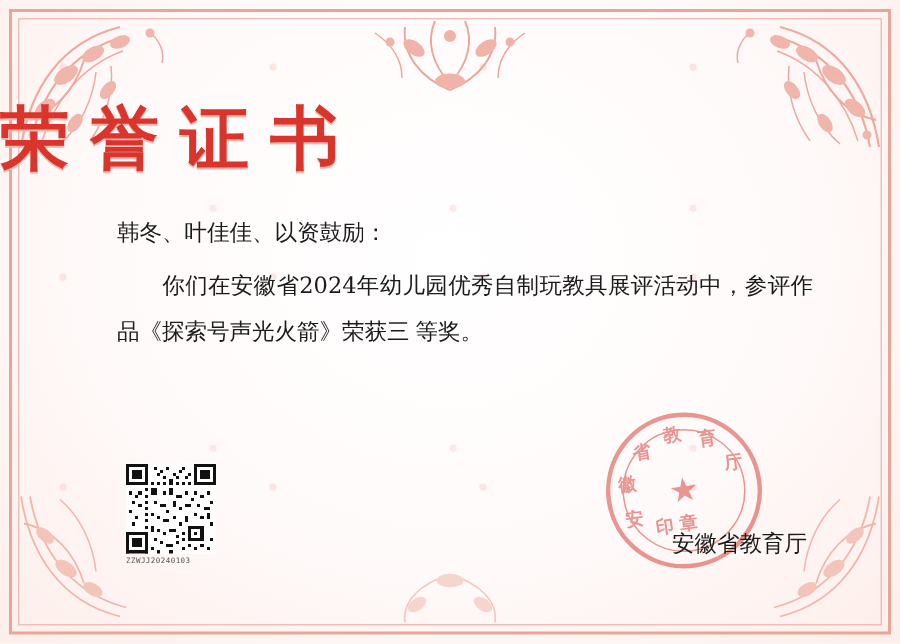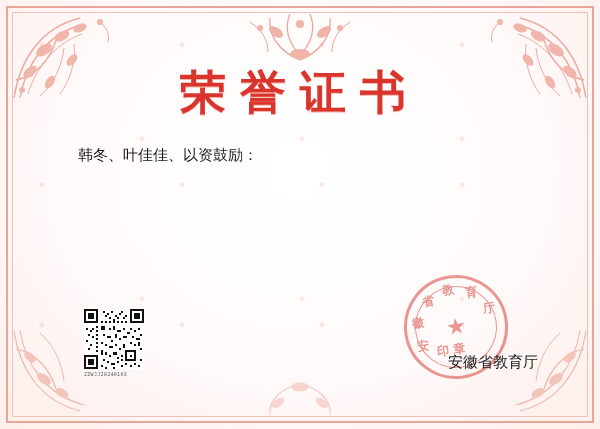--- a/index.html
+++ b/index.html
@@ -42,21 +42,21 @@
     position:absolute;left:50%;top:8px;transform:translateX(-50%);
     width:180px;height:56px;pointer-events:none;
   }
   .bot-orn{
     position:absolute;left:50%;bottom:8px;transform:translateX(-50%) scaleY(-1);
     width:180px;height:40px;pointer-events:none;opacity:.8;
   }
   
   .title{
     position:absolute;left:0;right:0;top:62px;
-    text-align:center;
+    text-align:left;
     font-size:46px;
     letter-spacing:14px;
     font-weight:700;
     color:#d9352c;
     text-shadow:0 1px 0 #f7b6ad;
     font-family:"DejaVu Serif","Liberation Serif",serif;
   }
   
   .body{
     position:absolute;left:78px;right:58px;top:140px;
@@ -246,20 +246,21 @@
       <ellipse cx="90" cy="34" rx="9" ry="4.5"></ellipse>
       <ellipse cx="68" cy="18" rx="7" ry="4" transform="rotate(35 68 18)"></ellipse>
       <ellipse cx="112" cy="18" rx="7" ry="4" transform="rotate(-35 112 18)"></ellipse>
     </g>
   </svg>
 
   <div class="title">荣誉证书</div>
 
   <div class="body">
     <p class="salutation">韩冬、叶佳佳、以资鼓励：</p>
+    <p class="para"><span class="indent"></span><span>你们在安徽省2024年幼儿园优秀自制玩教具展评活动中，参评作品《探索号声光火箭》荣获</span><span class="grade">三</span><span>等奖。</span></p>
   </div>
 
   <div class="seal">
     <div class="seal-inner"></div>
     <div class="seal-star">★</div>
     <div class="seal-txt">
       <span style="transform:rotate(-112deg) translateY(-38px) rotate(112deg)">安</span>
       <span style="transform:rotate(-76deg) translateY(-38px) rotate(76deg)">徽</span>
       <span style="transform:rotate(-40deg) translateY(-38px) rotate(40deg)">省</span>
       <span style="transform:rotate(-4deg) translateY(-38px) rotate(4deg)">教</span>

